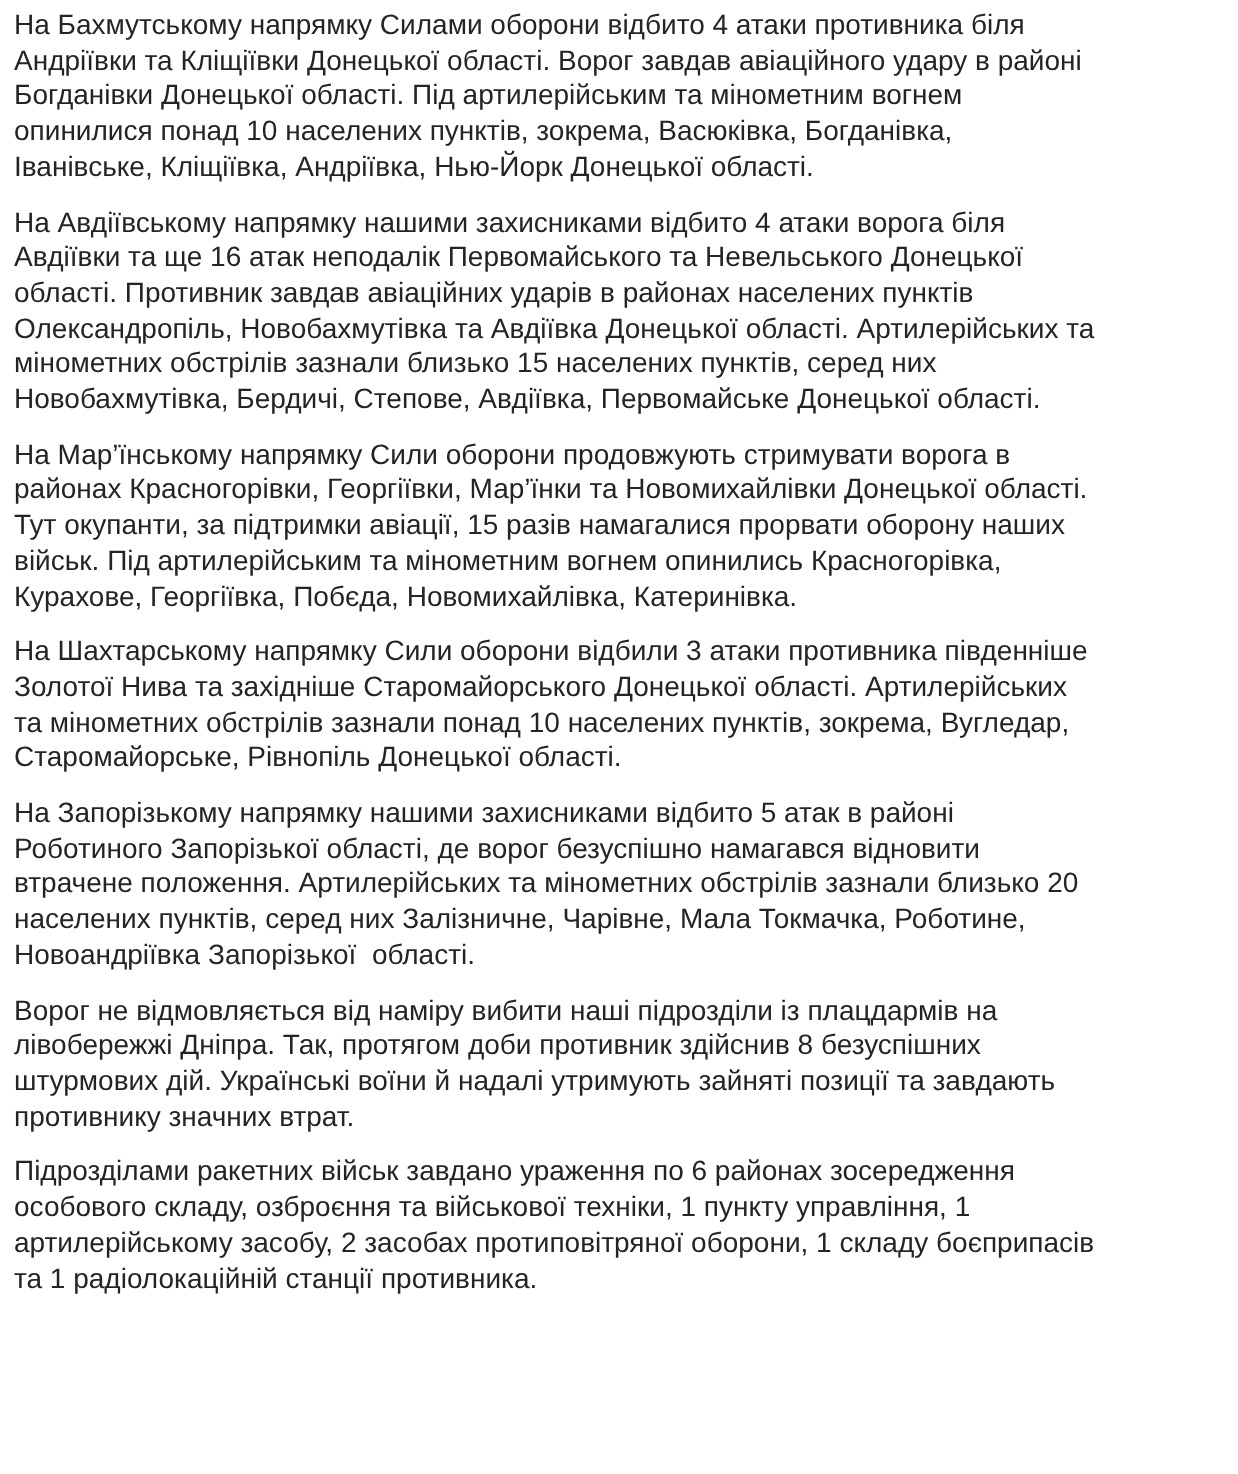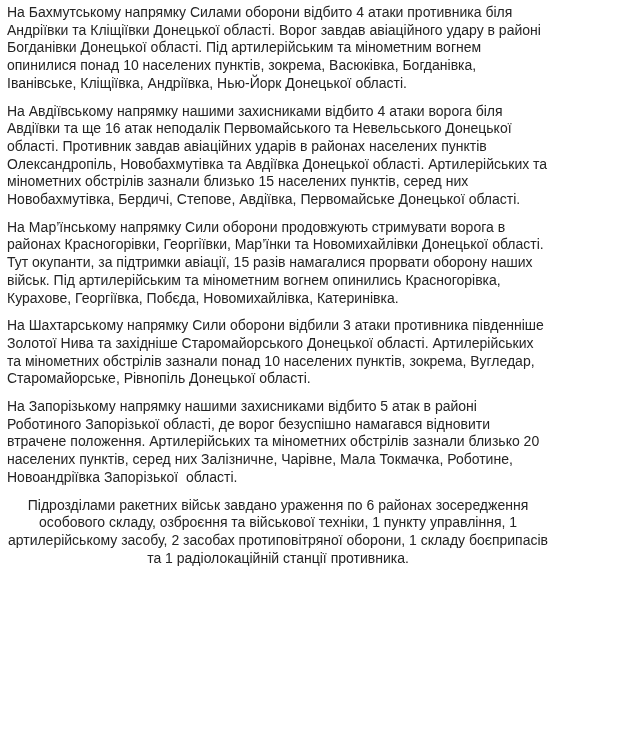--- a/index.html
+++ b/index.html
@@ -20,26 +20,26 @@
     overflow: hidden;
   }
   .page p {
     margin: 0 0 10px 0;
     white-space: pre-wrap;
     text-align: left;
     letter-spacing: 0;
   }
   .page p:last-child {
     margin-bottom: 0;
-    text-align: center;
   }
 </style>
 </head>
 <body>
 
 <div class="page">
   <p>На Бахмутському напрямку Силами оборони відбито 4 атаки противника біля Андріївки та Кліщіївки Донецької області. Ворог завдав авіаційного удару в районі Богданівки Донецької області. Під артилерійським та мінометним вогнем опинилися понад 10 населених пунктів, зокрема, Васюківка, Богданівка, Іванівське, Кліщіївка, Андріївка, Нью-Йорк Донецької області.</p>
   <p>На Авдіївському напрямку нашими захисниками відбито 4 атаки ворога біля Авдіївки та ще 16 атак неподалік Первомайського та Невельського Донецької області. Противник завдав авіаційних ударів в районах населених пунктів Олександропіль, Новобахмутівка та Авдіївка Донецької області. Артилерійських та мінометних обстрілів зазнали близько 15 населених пунктів, серед них Новобахмутівка, Бердичі, Степове, Авдіївка, Первомайське Донецької області.</p>
   <p>На Мар’їнському напрямку Сили оборони продовжують стримувати ворога в районах Красногорівки, Георгіївки, Мар’їнки та Новомихайлівки Донецької області. Тут окупанти, за підтримки авіації, 15 разів намагалися прорвати оборону наших військ. Під артилерійським та мінометним вогнем опинились Красногорівка, Курахове, Георгіївка, Побєда, Новомихайлівка, Катеринівка.</p>
   <p>На Шахтарському напрямку Сили оборони відбили 3 атаки противника південніше Золотої Нива та західніше Старомайорського Донецької області. Артилерійських та мінометних обстрілів зазнали понад 10 населених пунктів, зокрема, Вугледар, Старомайорське, Рівнопіль Донецької області.</p>
   <p>На Запорізькому напрямку нашими захисниками відбито 5 атак в районі Роботиного Запорізької області, де ворог безуспішно намагався відновити втрачене положення. Артилерійських та мінометних обстрілів зазнали близько 20 населених пунктів, серед них Залізничне, Чарівне, Мала Токмачка, Роботине, Новоандріївка Запорізької  області.</p>
+  <p>Ворог не відмовляється від наміру вибити наші підрозділи із плацдармів на лівобережжі Дніпра. Так, протягом доби противник здійснив 8 безуспішних штурмових дій. Українські воїни й надалі утримують зайняті позиції та завдають противнику значних втрат.</p>
   <p>Підрозділами ракетних військ завдано ураження по 6 районах зосередження особового складу, озброєння та військової техніки, 1 пункту управління, 1 артилерійському засобу, 2 засобах протиповітряної оборони, 1 складу боєприпасів та 1 радіолокаційній станції противника.</p>
 </div>
 
 </body></html>

